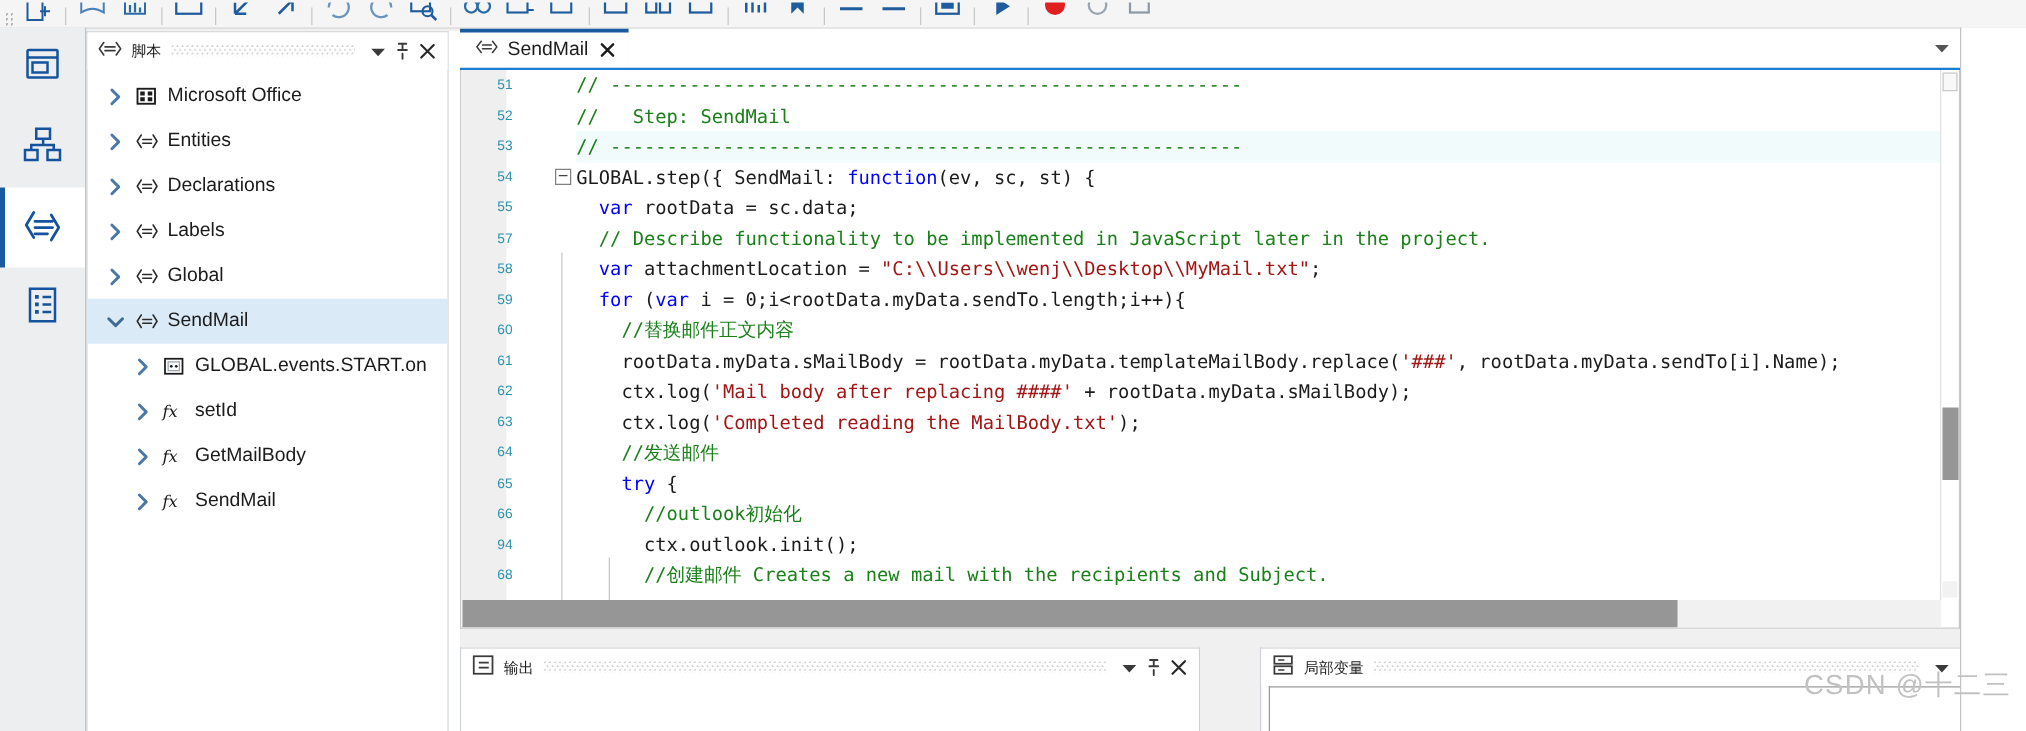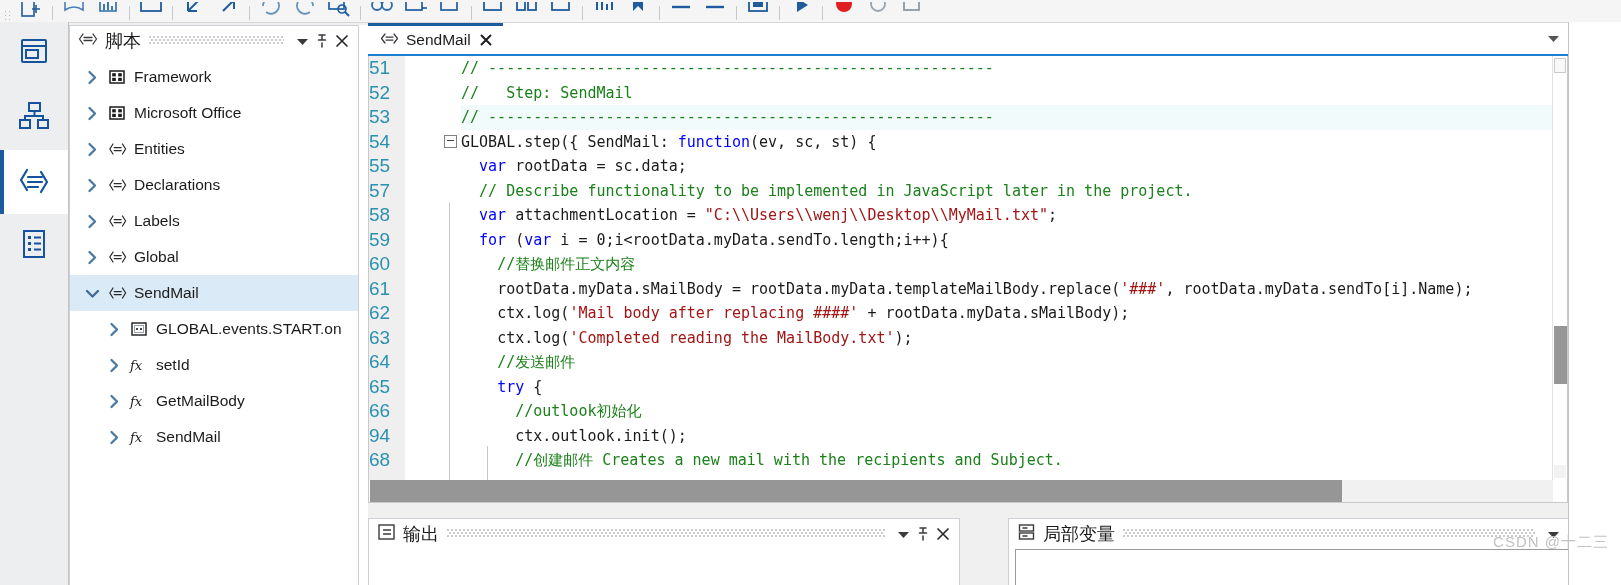--- a/index.html
+++ b/index.html
@@ -93,21 +93,21 @@
   }
   .panel-header {
     height: 30px;
     display: flex;
     align-items: center;
     padding: 0 6px 0 8px;
     background: #ffffff;
     box-sizing: border-box;
   }
   .panel-title {
-    font-size: 18px;
+    font-size: 12px;
     color: #1b1b1b;
     margin-left: 7px;
     white-space: nowrap;
   }
   .dot-grip {
     flex: 1;
     height: 10px;
     margin: 0 8px;
     background-image:
       radial-gradient(circle 0.8px at 1px 1px, #c9c9c9 99%, transparent 100%),
@@ -209,24 +209,24 @@
     line-height: 24.5px;
     font-family: "DejaVu Sans Mono", "Liberation Mono", monospace;
     font-size: 15px;
     white-space: pre;
   }
   .codeline.hl .lbody { background: #f2fbfb; }
   .lnum {
     position: absolute;
     left: 0; top: 0;
     width: 70px;
-    text-align: left;
+    text-align: center;
     color: #2b91af;
     font-family: "Liberation Sans", sans-serif;
-    font-size: 19px;
+    font-size: 11px;
   }
   .foldcol {
     position: absolute;
     left: 74px; top: 0;
     width: 14px; height: 24.5px;
     display: flex; align-items: center; justify-content: center;
   }
   .foldbox {
     width: 11px; height: 11px;
     border: 1px solid #808080;
@@ -311,21 +311,21 @@
     left: 6px; right: 7px; top: 30px; bottom: 0;
     border: 1px solid #9a9a9a;
     border-bottom: none;
     background: #fff;
   }
   .outpanel .listbox { border: none; left: 0; right: 0; }
 
   .watermark {
     position: absolute;
     right: 12px; top: 533px;
-    font-size: 15px;
+    font-size: 22px;
     color: #c2c2c2;
     letter-spacing: 1px;
     font-family: "Liberation Sans", sans-serif;
     white-space: nowrap;
     pointer-events: none;
   }
   .rightfill {
     position: absolute;
     left: 1568px; top: 22px;
     width: 53px; height: 563px;
@@ -552,37 +552,20 @@
             <path d="M4 2 h6 M7 2 v5 M3.5 7 h7 M7 10 v4" stroke="#3a3a3a" stroke-width="1.5" fill="none" stroke-linecap="round"></path>
           </svg>
       </span>
       <span class="hdr-btn">
         <svg width="14" height="14" viewBox="0 0 14 14">
             <path d="M2 2 L12 12 M12 2 L2 12" stroke="#2a2a2a" stroke-width="1.7" stroke-linecap="round"></path>
           </svg>
       </span>
     </div>
     <div class="tree" id="tree-body">
-        <div class="tree-row">
-          <span class="chev">
-            <svg width="13" height="15" viewBox="0 0 13 15">
-              <path d="M3.5 2 L9 7.5 L3.5 13" fill="none" stroke="#4a79a8" stroke-width="2.3" stroke-linecap="round" stroke-linejoin="round"></path>
-            </svg>
-          </span>
-          <span class="ticon">
-            <svg width="18" height="16" viewBox="0 0 18 16">
-              <rect x="2" y="2" width="14" height="12" fill="none" stroke="#1b1b1b" stroke-width="1.5"></rect>
-              <rect x="4.2" y="4.2" width="3.6" height="3.2" fill="#1b1b1b"></rect>
-              <rect x="10.2" y="4.2" width="3.6" height="3.2" fill="#1b1b1b"></rect>
-              <rect x="4.2" y="8.8" width="3.6" height="3.2" fill="#1b1b1b"></rect>
-              <rect x="10.2" y="8.8" width="3.6" height="3.2" fill="#1b1b1b"></rect>
-            </svg>
-          </span>
-          <span class="tlabel">Framework</span>
-        </div>
         <div class="tree-row">
           <span class="chev">
             <svg width="13" height="15" viewBox="0 0 13 15">
               <path d="M3.5 2 L9 7.5 L3.5 13" fill="none" stroke="#4a79a8" stroke-width="2.3" stroke-linecap="round" stroke-linejoin="round"></path>
             </svg>
           </span>
           <span class="ticon">
             <svg width="18" height="16" viewBox="0 0 18 16">
               <rect x="2" y="2" width="14" height="12" fill="none" stroke="#1b1b1b" stroke-width="1.5"></rect>
               <rect x="4.2" y="4.2" width="3.6" height="3.2" fill="#1b1b1b"></rect>

